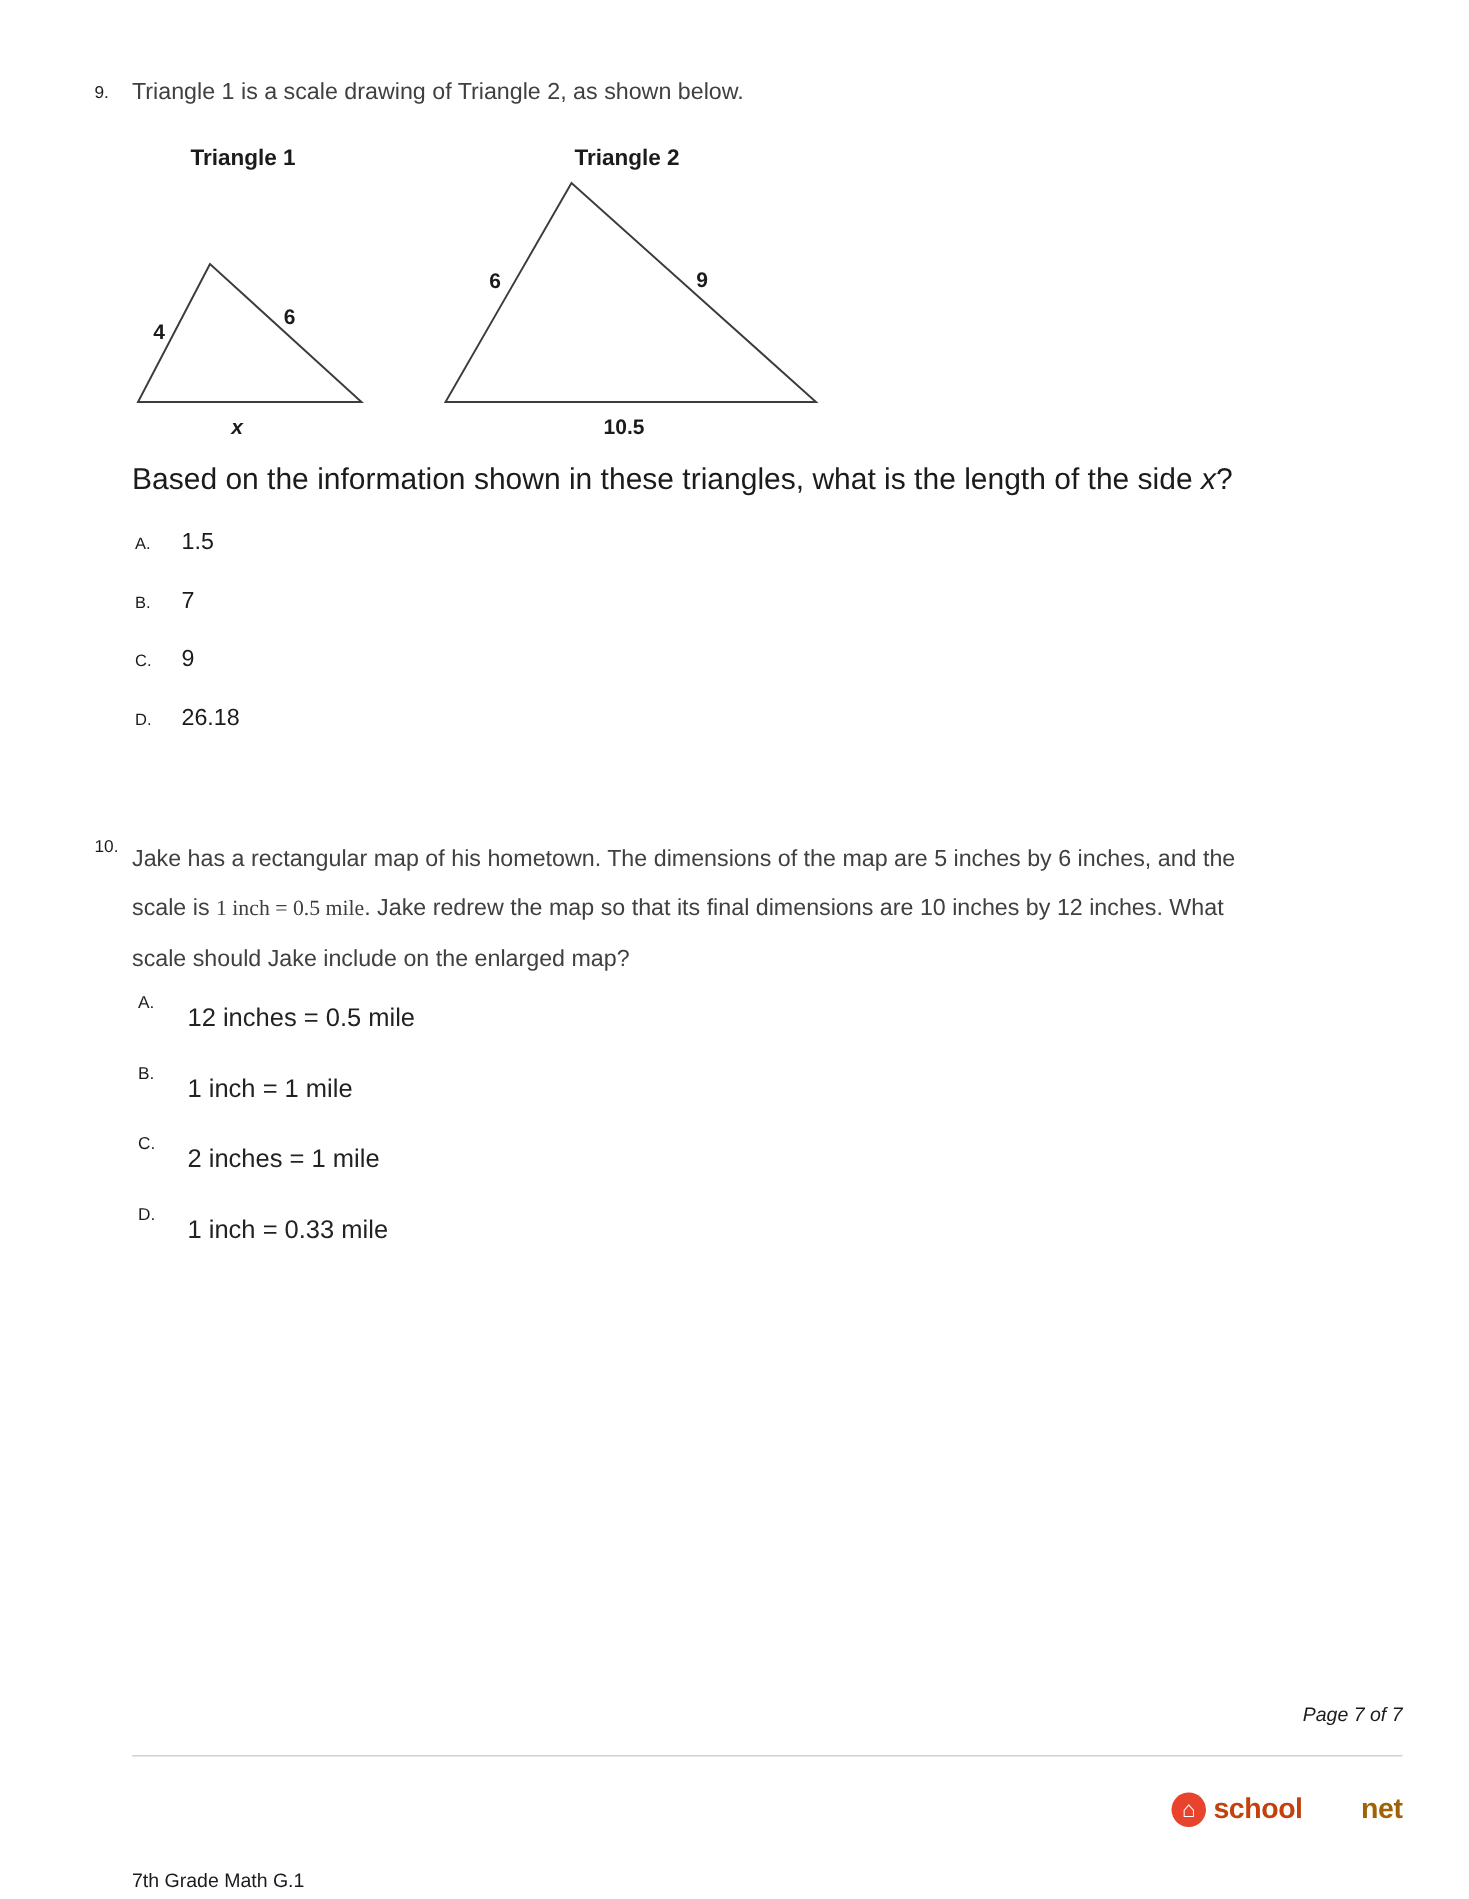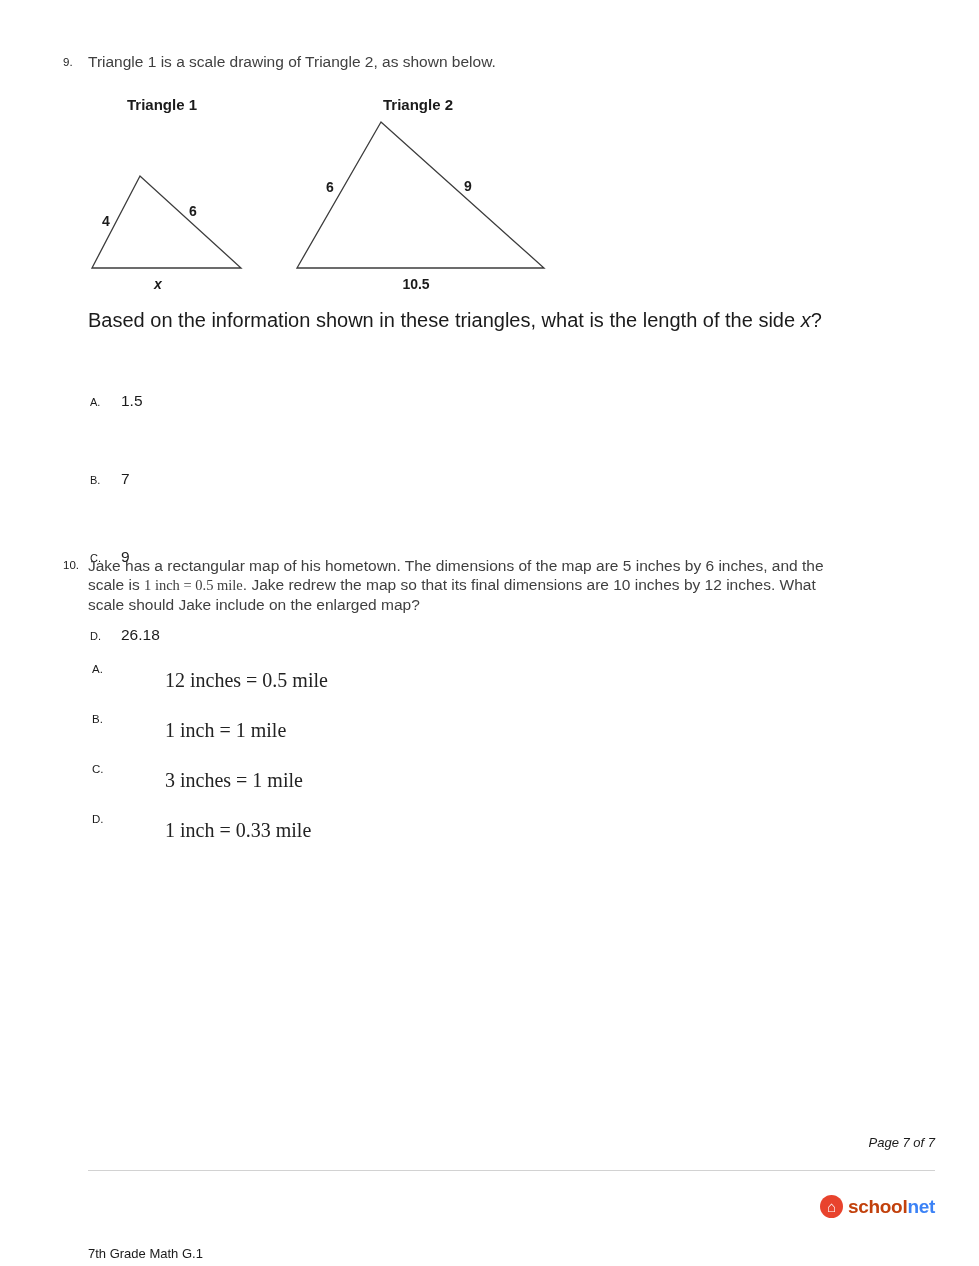--- a/index.html
+++ b/index.html
@@ -22,43 +22,43 @@
 
   .q9-question { position:absolute; left:88px; top:309px; font-size:20px; }
   .q9-question .var { font-style:italic; }
 
   .options { position:absolute; display:flex; flex-direction:column; }
   .option { display:flex; align-items:baseline; }
   .option .letter { font-size:11px; flex:none; color:#1b1b1b; }
 
   .q9-options { left:90px; top:353px; gap:21px; }
   .q9-options .letter { width:31px; }
-  .q9-options .value { font-size:15.5px;margin-top:39px; }
+  .q9-options .value { font-size:15.5px; }
 
   
   .q10-header { position:absolute; left:63px; top:556px; display:flex;justify-content:space-between; }
   .q10-header .qnum { width:25px; padding-top:3px; flex:none; }
-  .q10-header .qtext { width:738px; line-height:19px; }
+  .q10-header .qtext { width:738px; line-height:33px; }
   .math { font-family:"Liberation Serif", serif; font-size:14.5px; }
 
   .q10-options { left:92px; top:663px; gap:21px; }
   .q10-options .option { align-items:flex-start; }
   .q10-options .letter { width:33px; font-size:11.5px; }
-  .q10-options .value { font-family:Liberation Serif, serif; font-size:20px; margin-top:6px; color:#222;margin-left:40px; }
+  .q10-options .value { font-family:Liberation Sans, sans-serif; font-size:17px; margin-top:6px; color:#222; }
 
   
   .footer-line { position:absolute; left:88px; top:1170px; width:847px; height:1px; background:#d2d2d2; }
   .footer-left { position:absolute; left:88px; top:1246px; font-size:13px; }
   .footer-right { position:absolute; right:44px; top:1135px; font-size:13px;font-style:italic; }
   .logo { position:absolute; right:44px; top:1195px; display:flex; align-items:center; gap:5px; }
   .logo-ball { width:23px; height:23px; border-radius:50%; background:#e8432d; color:#fff;
                display:flex; align-items:center; justify-content:center; font-size:15px; line-height:1; }
   .logo-text { font-size:19px; font-weight:bold; letter-spacing:-0.3px; }
   .logo-school { color:#c2410c; }
-  .logo-net { color:#3b82f6; }
+  .logo-net { color:#a16207;padding-left:39px; }
 </style>
 </head>
 <body>
 
 <div class="page">
 
   <div class="q9-header">
     <span class="qnum">9.</span>
     <span class="qtext">Triangle 1 is a scale drawing of Triangle 2, as shown below.</span>
   </div>
@@ -111,21 +111,21 @@
     <div class="option">
       <span class="letter">A.</span>
       <span class="value">12 inches = 0.5 mile</span>
     </div>
     <div class="option">
       <span class="letter">B.</span>
       <span class="value">1 inch = 1 mile</span>
     </div>
     <div class="option">
       <span class="letter">C.</span>
-      <span class="value">3 inches = 1 mile</span>
+      <span class="value">2 inches = 1 mile</span>
     </div>
     <div class="option">
       <span class="letter">D.</span>
       <span class="value">1 inch = 0.33 mile</span>
     </div>
   </div>
 
   <div class="footer-line"></div>
   <div class="footer-left">7th Grade Math G.1</div>
   <div class="footer-right">Page 7 of 7</div>

